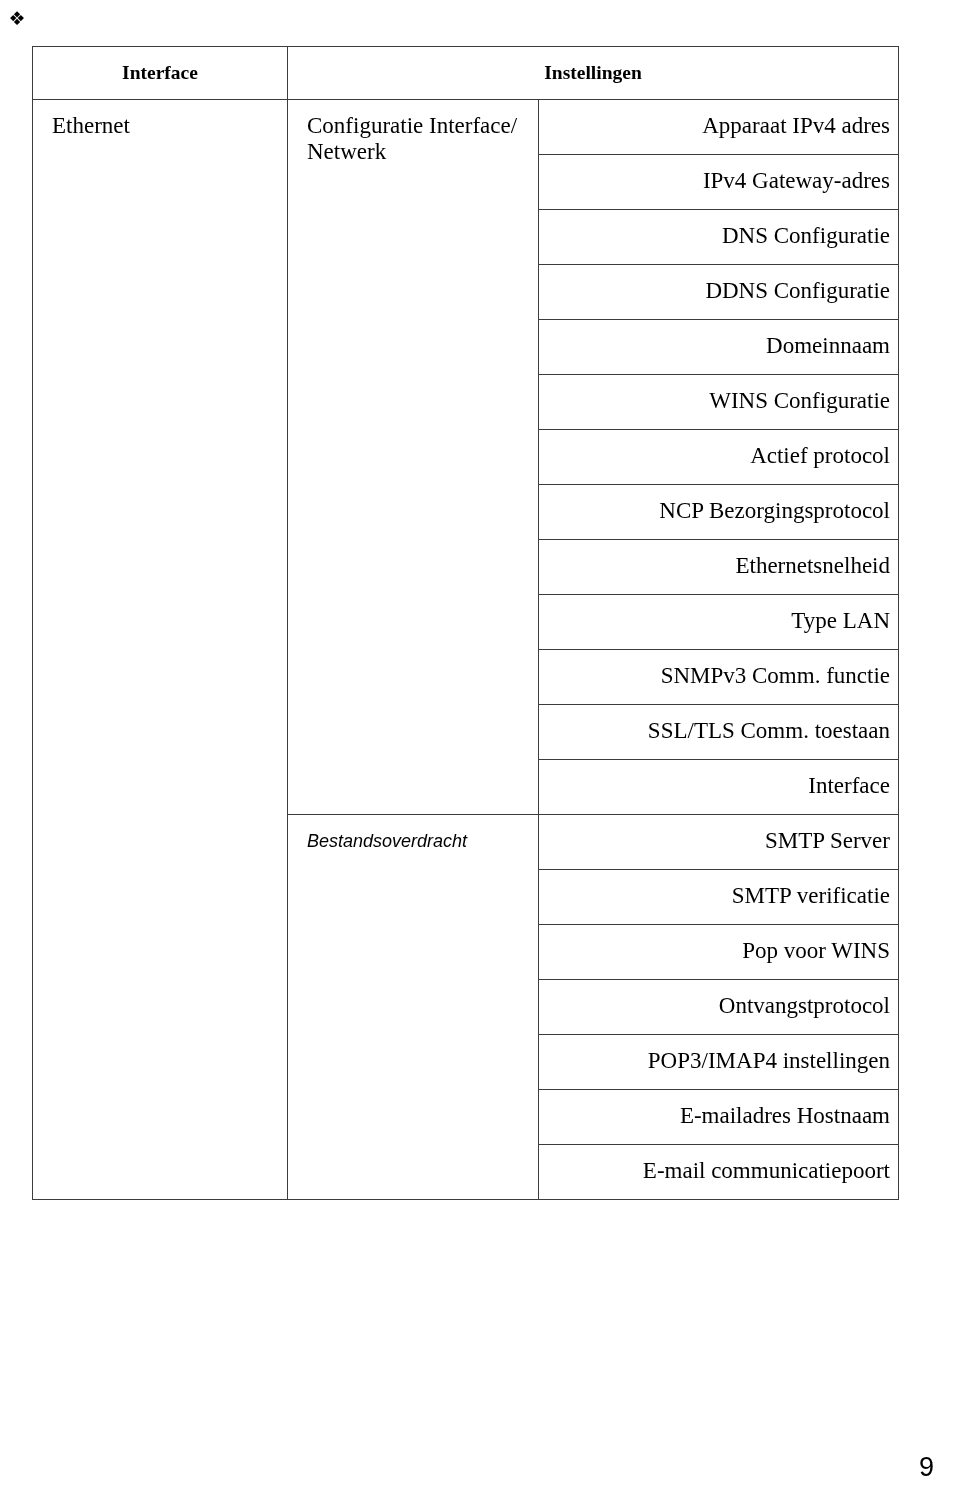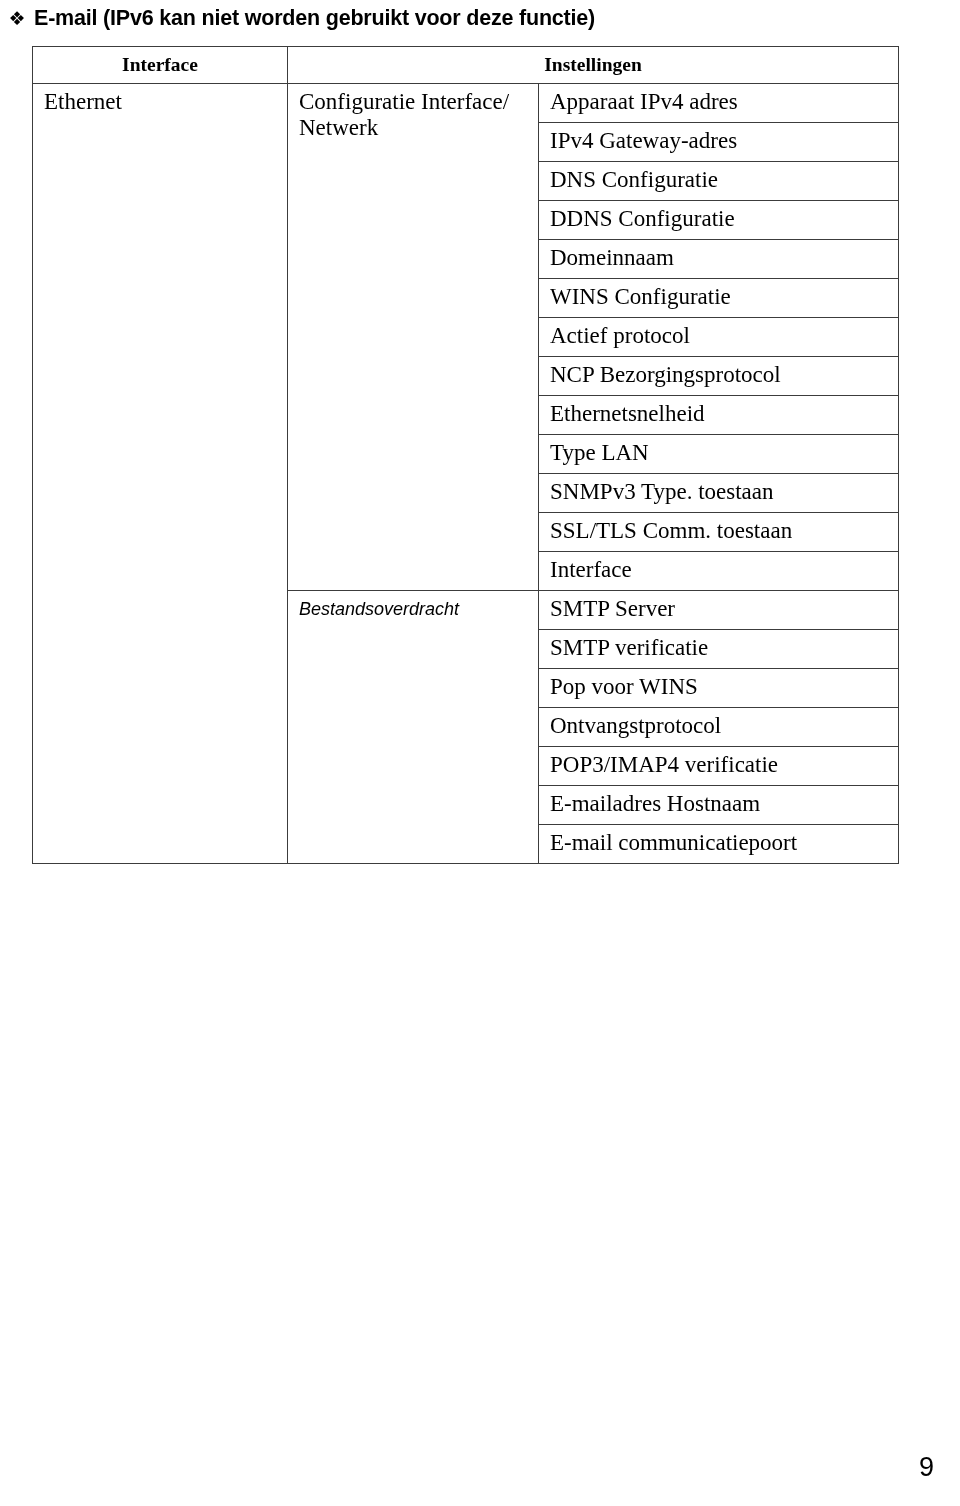--- a/index.html
+++ b/index.html
@@ -51,21 +51,21 @@
     width: 866px;
   }
   table.spec {
     border-collapse: collapse;
     width: 866px;
     table-layout: fixed;
   }
   table.spec td {
     border: 1.3px solid #3c3c3c;
     vertical-align: top;
-    padding: 0;
+    padding: 8px;
   }
   col.c1 { width: 255px; }
   col.c2 { width: 251px; }
   col.c3 { width: 360px; }
 
   .hdr-cell {
     text-align: center;
     font-weight: bold;
     font-size: 19.5px;
     height: 36px;
@@ -79,20 +79,21 @@
     line-height: 26px;
     padding: 5px 0 5px 11px;
   }
   .cell-text.sans {
     font-family: "Liberation Sans", "DejaVu Sans", sans-serif;
     font-size: 18px;
     font-style: italic;
   }
   .row-cell {
     height: 38px;
+    text-align: right;
   }
   .row-cell .cell-text {
     padding-top: 5px;
   }
 
   
   .page-number {
     position: absolute;
     right: 26px;
     bottom: 24px;
@@ -100,21 +101,20 @@
     font-size: 27px;
     line-height: 30px;
     color: #000;
   }
 </style>
 </head>
 <body>
 
 <div class="heading">
   <span class="heading-bullet">❖</span>
-  <span class="heading-text">E-mail (IPv6 kan niet worden gebruikt voor deze functie)</span>
 </div>
 
 <div class="table-wrap">
   <table class="spec">
     <colgroup>
       <col class="c1">
         <col class="c2">
         <col class="c3">
     </colgroup>
     <tbody id="table-body">
@@ -173,21 +173,21 @@
             <div class="cell-text">Ethernetsnelheid</div>
           </td>
         </tr>
         <tr>
           <td class="row-cell">
             <div class="cell-text">Type LAN</div>
           </td>
         </tr>
         <tr>
           <td class="row-cell">
-            <div class="cell-text">SNMPv3 Type. toestaan</div>
+            <div class="cell-text">SNMPv3 Comm. functie</div>
           </td>
         </tr>
         <tr>
           <td class="row-cell">
             <div class="cell-text">SSL/TLS Comm. toestaan</div>
           </td>
         </tr>
         <tr>
           <td class="row-cell">
             <div class="cell-text">Interface</div>
@@ -211,21 +211,21 @@
             <div class="cell-text">Pop voor WINS</div>
           </td>
         </tr>
         <tr>
           <td class="row-cell">
             <div class="cell-text">Ontvangstprotocol</div>
           </td>
         </tr>
         <tr>
           <td class="row-cell">
-            <div class="cell-text">POP3/IMAP4 verificatie</div>
+            <div class="cell-text">POP3/IMAP4 instellingen</div>
           </td>
         </tr>
         <tr>
           <td class="row-cell">
             <div class="cell-text">E-mailadres Hostnaam</div>
           </td>
         </tr>
         <tr>
           <td class="row-cell">
             <div class="cell-text">E-mail communicatiepoort</div>

